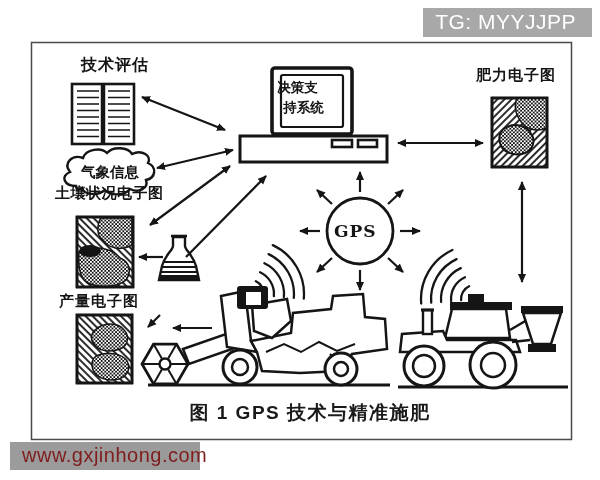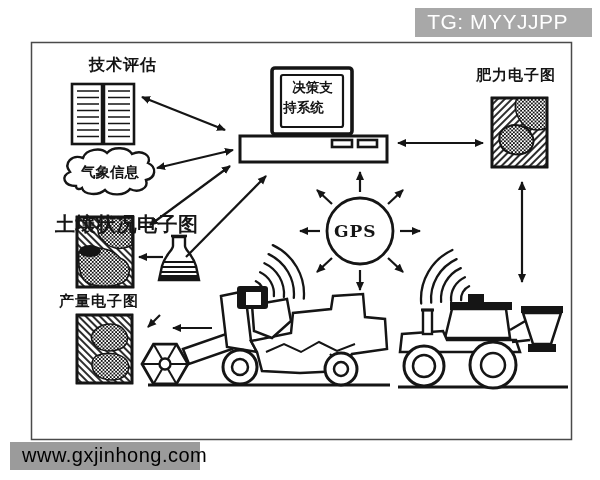--- a/index.html
+++ b/index.html
@@ -1,33 +1,33 @@
 <!DOCTYPE html>
 <html><head>
 <meta charset="utf-8">
 <style>
   html,body{margin:0;padding:0;background:#fff;}
   .stage{position:relative;width:600px;height:480px;background:#fff;overflow:hidden;
          font-family:"Liberation Sans","DejaVu Sans",sans-serif;color:#151515;}
   svg{position:absolute;left:0;top:0;}
   .lbl{position:absolute;font-weight:bold;color:#151515;white-space:nowrap;}
-  .lbl-tech{left:89px;top:55px;font-size:16px;letter-spacing:1px;}
+  .lbl-tech{left:81px;top:55px;font-size:16px;letter-spacing:1px;}
   .lbl-fert{left:476px;top:66px;font-size:15px;letter-spacing:1px;}
   .lbl-weather{left:66px;top:163px;width:88px;text-align:center;font-size:14.5px;}
-  .lbl-soil{left:55px;top:211px;font-size:20px;letter-spacing:0.5px;}
+  .lbl-soil{left:55px;top:184px;font-size:15px;letter-spacing:0.5px;}
   .lbl-yield{left:59px;top:292px;font-size:15px;letter-spacing:1px;}
-  .lbl-dss{left:285px;top:78px;width:55px;text-align:center;font-size:13.5px;line-height:20px;}
+  .lbl-dss{left:270px;top:78px;width:55px;text-align:center;font-size:13.5px;line-height:20px;}
   .lbl-dss2{left:276px;top:98px;}
   .lbl-gps{left:334px;top:221px;width:52px;text-align:left;font-size:17px;
            font-family:"DejaVu Serif","Liberation Serif",serif;letter-spacing:1px;}
   .caption{position:absolute;left:160px;top:400px;width:300px;text-align:center;
            font-size:19px;font-weight:bold;letter-spacing:1.5px;color:#1a1a1a;}
   .wm{position:absolute;color:#fff;font-weight:normal;}
-  .wm-top{right:8px;top:8px;background:#a8a8a8;font-size:21px;padding:2px 24px 3px 12px;letter-spacing:0.5px;}
-  .wm-bottom{left:10px;top:442px;width:178px;background:#9b9b9b;color:#000000;
+  .wm-top{right:8px;top:8px;background:#a8a8a8;font-size:21px;padding:2px 16px 3px 12px;letter-spacing:0.5px;}
+  .wm-bottom{left:10px;top:442px;width:178px;background:#9b9b9b;color:#7f1d1d;
              font-size:20px;padding:2px 0 3px 12px;letter-spacing:0.5px;}
 </style>
 </head>
 <body>
 
 <div class="stage">
 
   <svg width="600" height="480" viewBox="0 0 600 480">
     <defs>
       <marker id="ah" markerWidth="10" markerHeight="10" refX="8" refY="5" orient="auto-start-reverse" markerUnits="userSpaceOnUse" viewBox="0 0 10 10">
@@ -199,16 +199,17 @@
   </svg>
 
   <div class="lbl lbl-tech">技术评估</div>
   <div class="lbl lbl-fert">肥力电子图</div>
   <div class="lbl lbl-weather">气象信息</div>
   <div class="lbl lbl-soil">土壤状况电子图</div>
   <div class="lbl lbl-yield">产量电子图</div>
   <div class="lbl lbl-dss">决策支</div>
   <div class="lbl lbl-dss lbl-dss2">持系统</div>
   <div class="lbl lbl-gps">GPS</div>
+  <div class="caption">图 1  GPS 技术与精准施肥</div>
 
   <div class="wm wm-top">TG: MYYJJPP</div>
   <div class="wm wm-bottom">www.gxjinhong.com</div>
 </div>
 
 </body></html>

